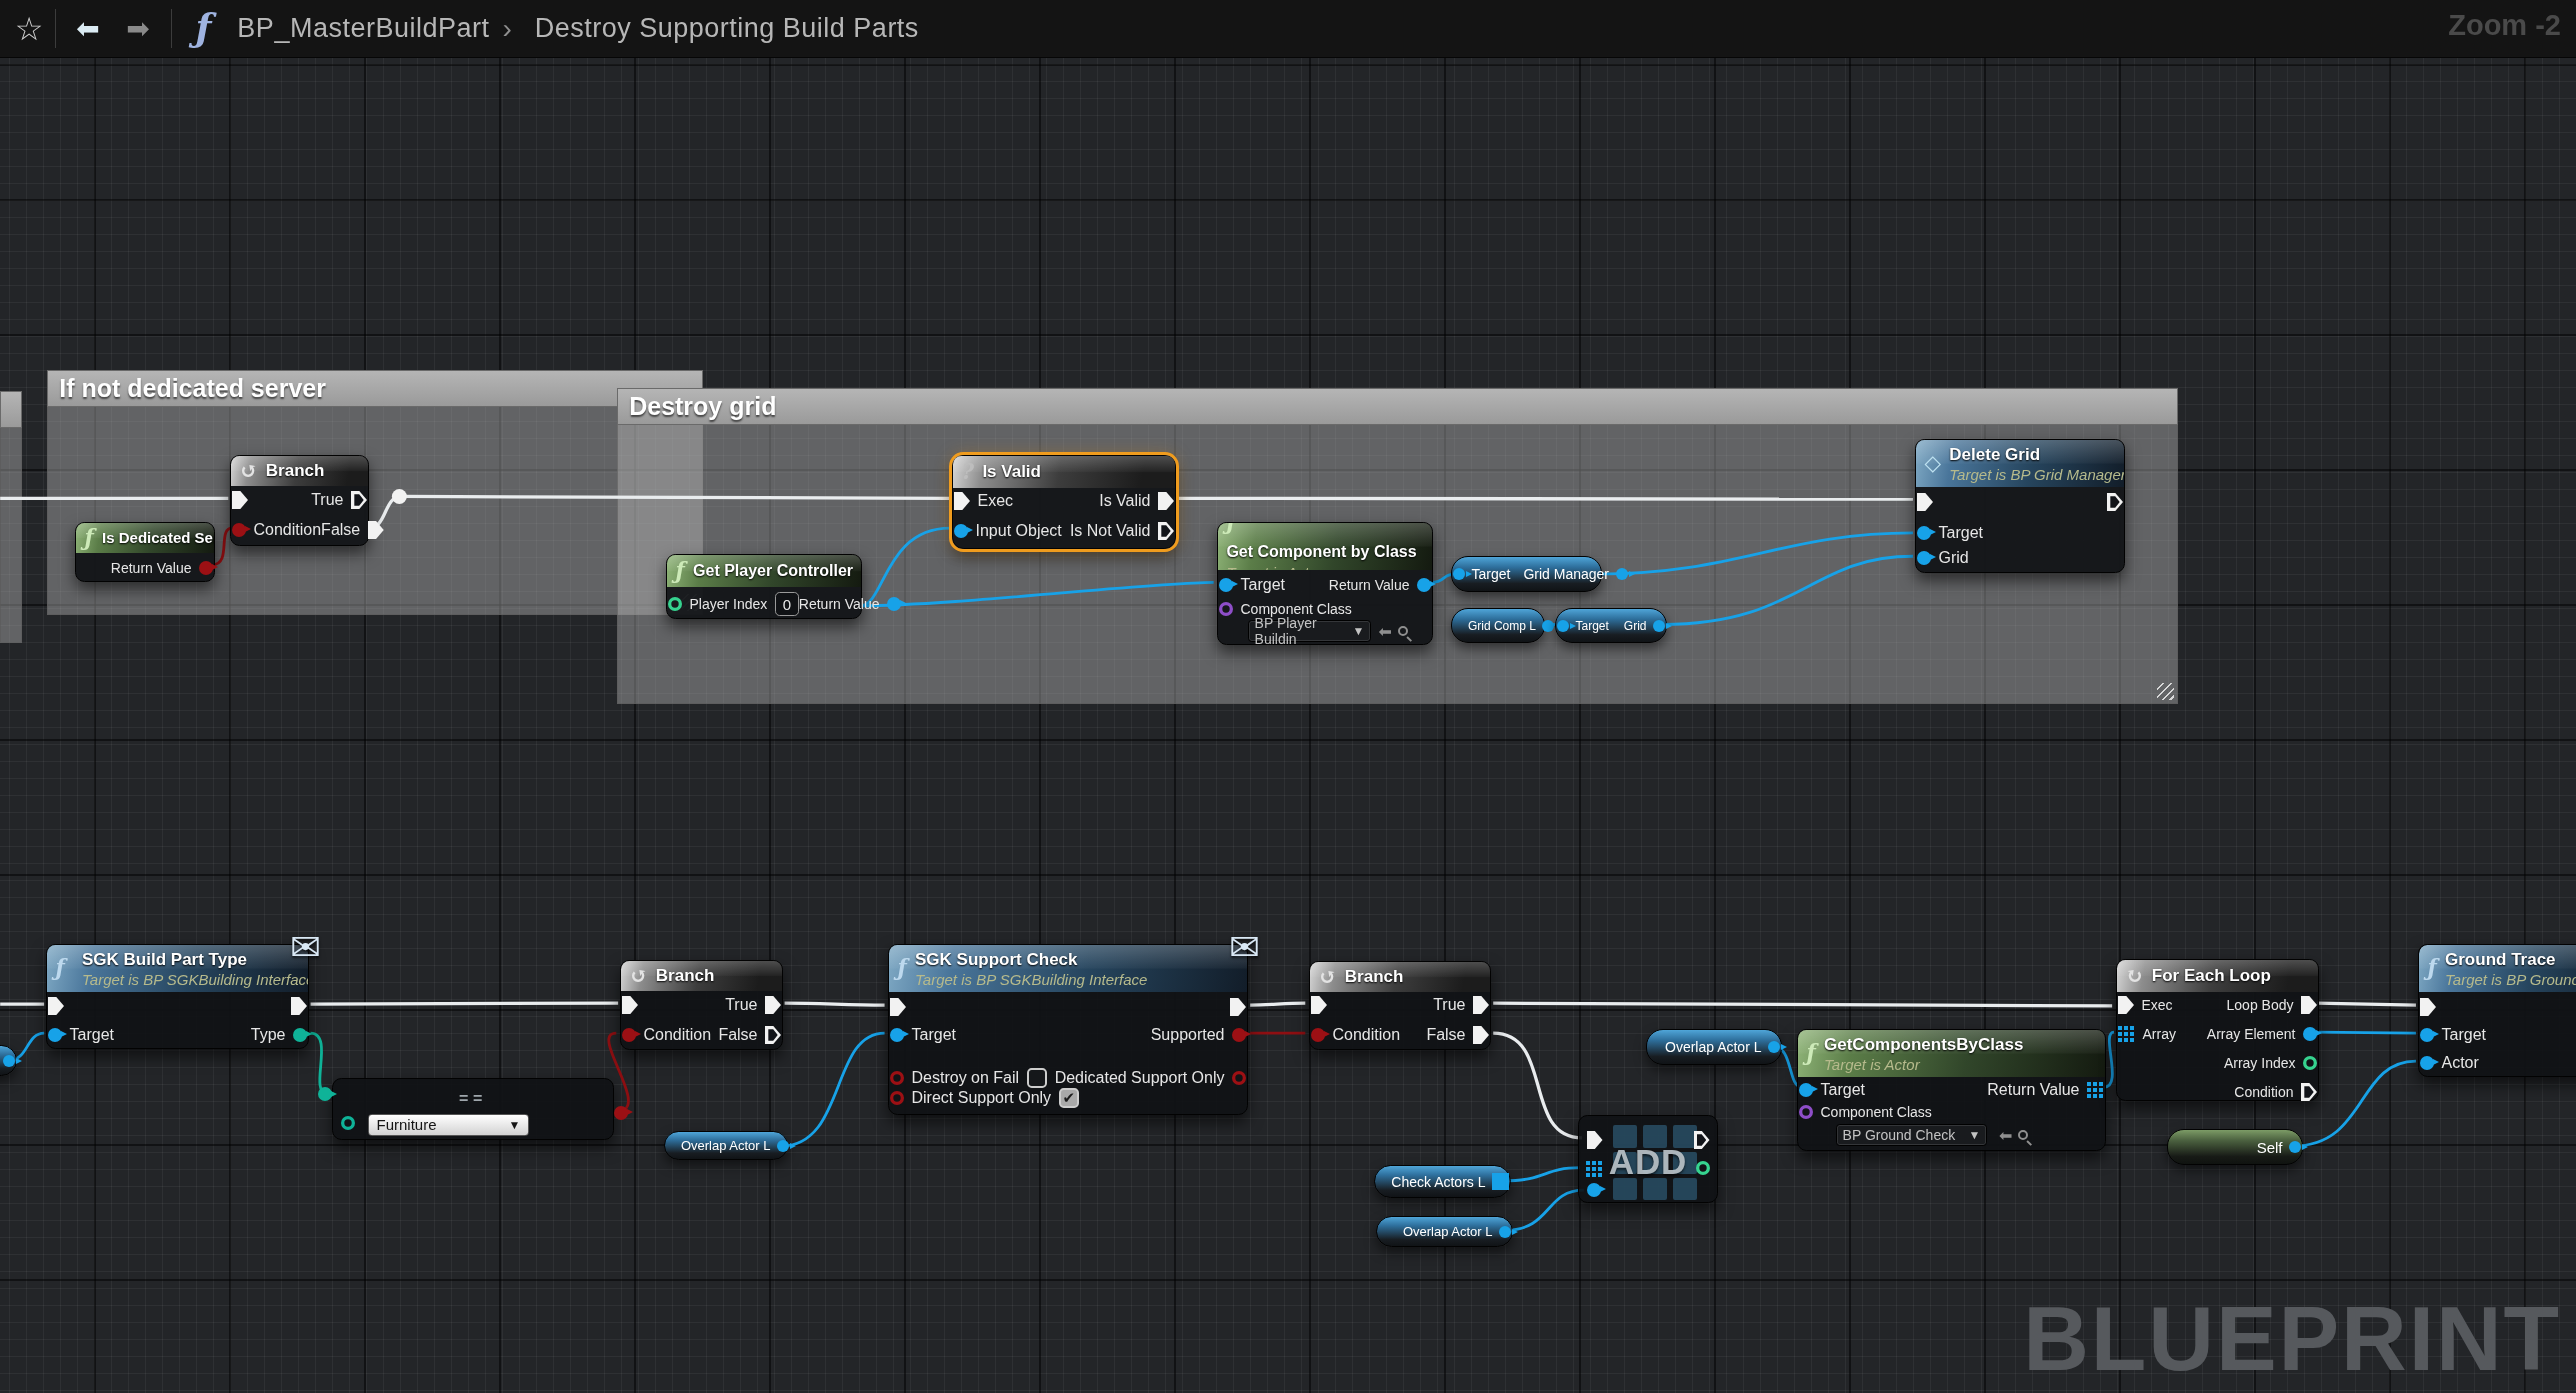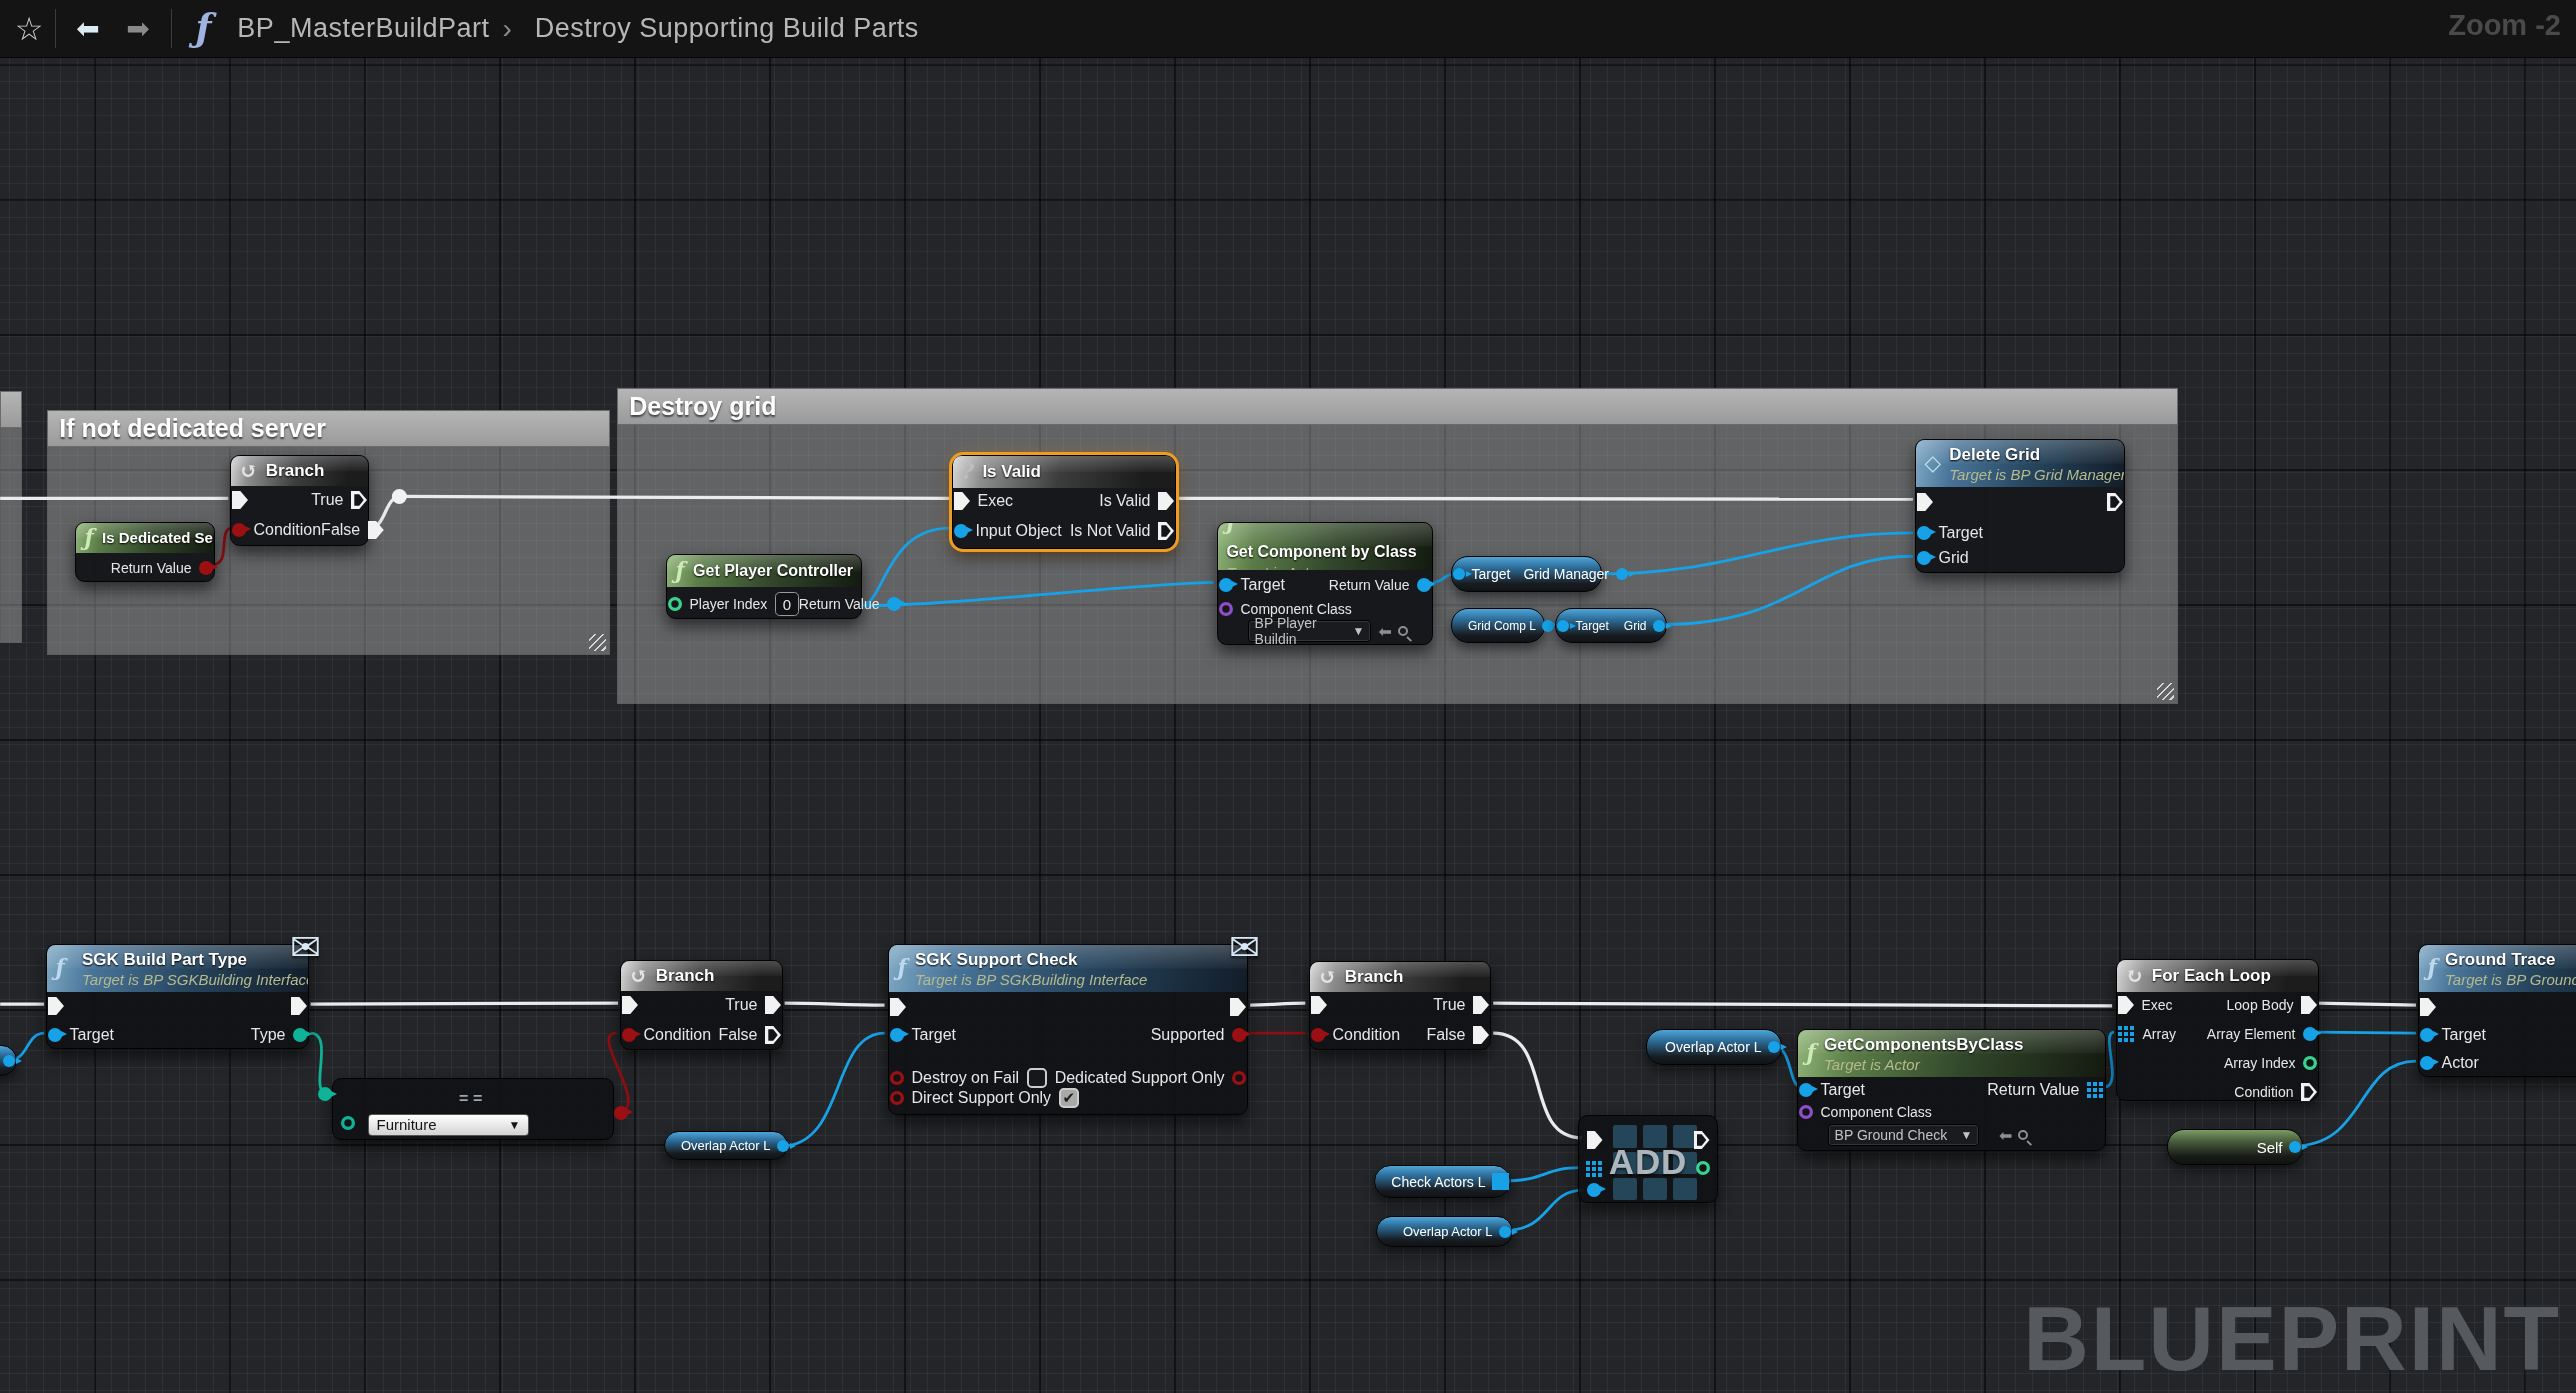--- a/index.html
+++ b/index.html
@@ -150,21 +150,21 @@
   <span class="tb-zoom">Zoom -2</span>
 </div>
 
 <div class="watermark">BLUEPRINT</div>
 
 <div class="comment" style="left:0;top:391px;width:21.5px;">
   <div class="c-hdr" style="padding:0;"></div>
   <div class="c-body" style="height:215px;"></div>
 </div>
 
-<div class="comment" style="left:47px;top:410px;width:563px;">
+<div class="comment" style="left:47px;top:370px;width:656px;">
   <div class="c-hdr">
     <span>If not dedicated server</span>
   </div>
   <div class="c-body" style="height:208px;">
     <span class="c-resize"></span>
   </div>
 </div>
 
 <div class="comment" style="left:617px;top:388px;width:1561px;">
   <div class="c-hdr">
@@ -618,21 +618,21 @@
           <i></i>
         </span>
       </span>
   </div>
   <div class="prow" style="top:73px;height:18.7px;">
     <span class="pgrp" style="font-size:14px;">
         <span class="pdot hollow c-class pL"></span>
       <span>Component Class</span>
       </span>
   </div>
-  <div style="position:absolute;left:30px;top:94px;display:flex;align-items:center;gap:20px;text-align:center;">
+  <div style="position:absolute;left:38px;top:94px;display:flex;align-items:center;gap:12px;text-align:center;">
     <span class="dd-dark" style="width:151px;">
       <span>BP Ground Check</span>
       <span class="caret">▼</span>
     </span>
     <span class="mini-icons">
       <span>⬅</span>
       <span class="magnifier"></span>
     </span>
   </div>
 </div>

